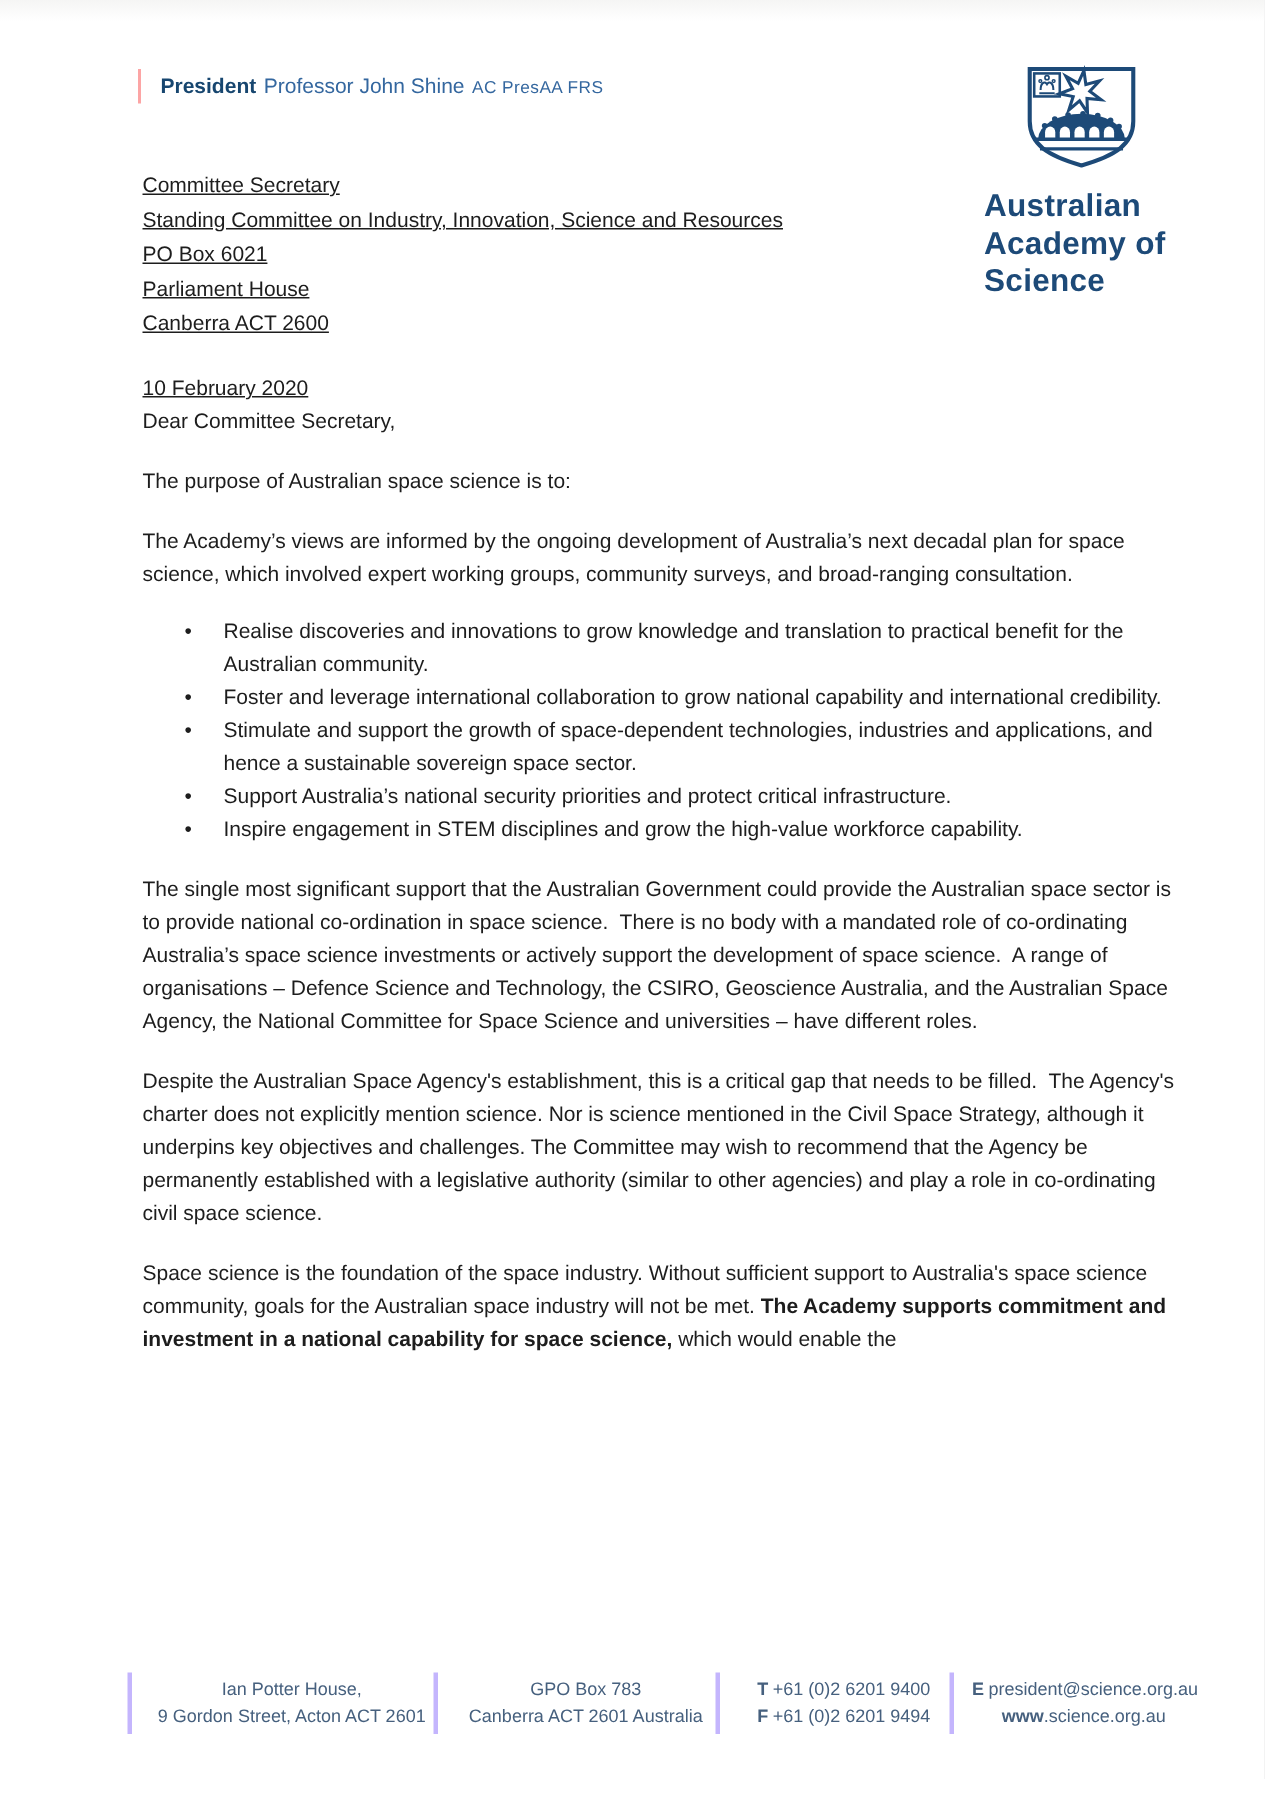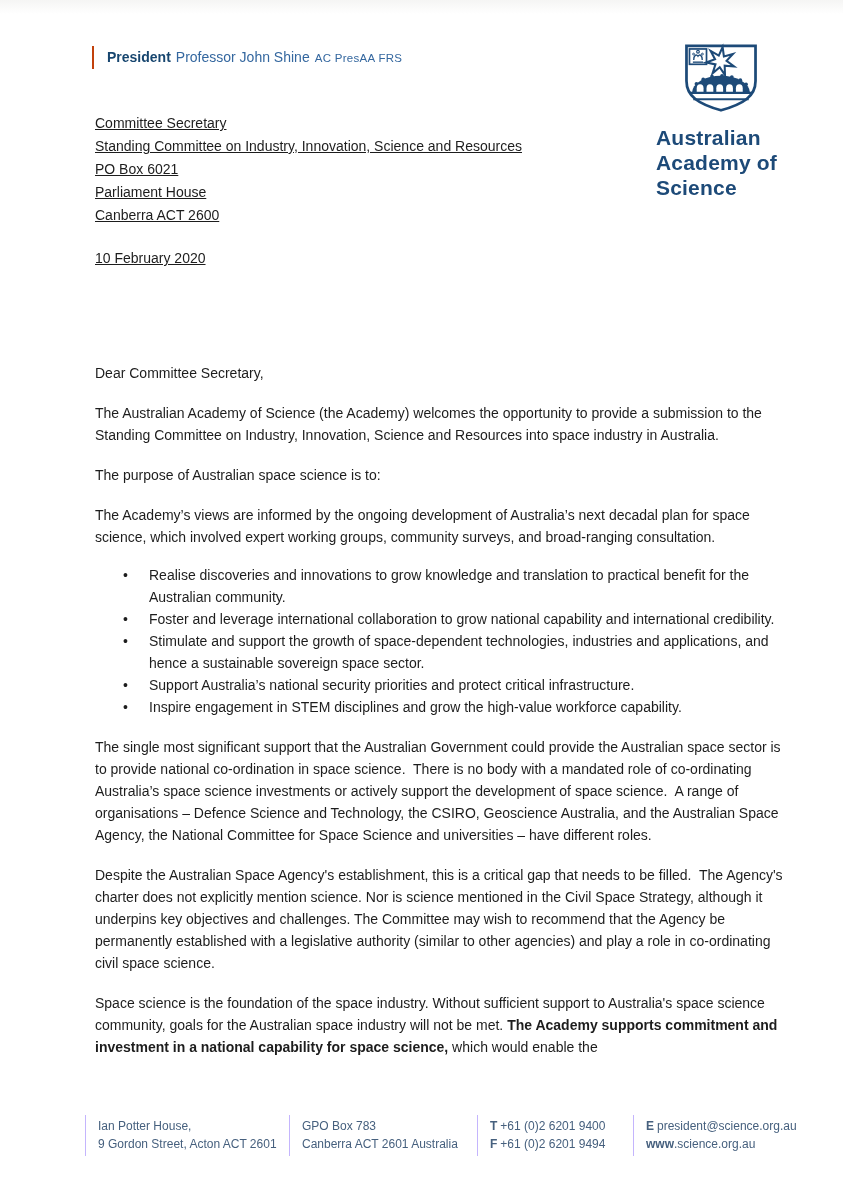--- a/index.html
+++ b/index.html
@@ -7,52 +7,52 @@
     position:relative;width:843px;height:1200px;margin:0 auto;
     background:#ffffff;overflow:hidden;
     font-family:"Liberation Sans",sans-serif;color:#1d1d1d;
   }
   .page::before{content:"";position:absolute;left:0;top:0;width:843px;height:14px;
     background:linear-gradient(#f5f5f4,#ffffff);pointer-events:none;}
 
   
   .president-line{
     position:absolute;left:92px;top:46px;
-    border-left:2px solid #c2410c;padding:3px 0 4px 13px;
+    border-left:2px solid #fca5a5;padding:3px 0 4px 13px;
     font-size:14px;color:#34679f;white-space:nowrap;
   }
   .president-line .label{font-weight:bold;color:#17466f;margin-right:5px;}
   .president-line .name{margin-right:5px;}
   .president-line .honours{font-size:11.5px;letter-spacing:0.3px;}
 
   .logo{position:absolute;left:656px;top:40px;width:130px;}
   .logo svg{display:block;margin:0 auto;}
   .logo .org-name{
     margin-top:10px;font-size:21px;line-height:25px;font-weight:bold;
     color:#1d4a78;letter-spacing:0.2px;
   }
 
   
   .content{position:absolute;left:95px;top:112px;width:688px;font-size:14px;line-height:22px;}
   .recipient div{line-height:23px;text-decoration:underline;}
   .date{margin-top:20px;text-decoration:underline;}
-  .salutation{margin-top:93px;}
+  .salutation{}
   .para{margin-top:18px;white-space:pre-wrap;}
   .para b{font-weight:bold;}
   .bullets{margin-top:16px;}
   .bullet{display:flex;}
   .bullet .dot{flex:0 0 26px;padding-left:28px;}
   .bullet .btext{flex:1;}
 
   
   .footer{
     position:absolute;left:85px;top:1115px;width:712px;display:flex;
     font-size:12px;line-height:18px;color:#46607e;
   }
-  .fcol{border-left:1px solid #c4b5fd;padding:2px 0 3px 12px;box-sizing:border-box;}
+  .fcol{border-left:3px solid #c4b5fd;padding:2px 0 3px 12px;box-sizing:border-box;text-align:center;}
   .fcol.c1{width:204px;}
   .fcol.c2{width:188px;}
   .fcol.c3{width:156px;}
   .fcol.c4{width:164px;}
   .fcol .pfx{font-weight:bold;margin-right:3px;}
   .fcol .pfx.www{margin-right:0;}
 </style>
 </head>
 <body>
 
@@ -111,21 +111,20 @@
       <div>Standing Committee on Industry, Innovation, Science and Resources</div>
       <div>PO Box 6021</div>
       <div>Parliament House</div>
       <div>Canberra ACT 2600</div>
     </div>
 
     <div class="date">10 February 2020</div>
 
     <div class="salutation">Dear Committee Secretary,</div>
 
-    <div class="para">The Australian Academy of Science (the Academy) welcomes the opportunity to provide a submission to the Standing Committee on Industry, Innovation, Science and Resources into space industry in Australia.</div>
 
     <div class="para">The purpose of Australian space science is to:</div>
 
     <div class="para">The Academy’s views are informed by the ongoing development of Australia’s next decadal plan for space science, which involved expert working groups, community surveys, and broad-ranging consultation.</div>
 
     <div class="bullets">
       <div class="bullet">
           <span class="dot">•</span>
           <span class="btext">Realise discoveries and innovations to grow knowledge and translation to practical benefit for the Australian community.</span>
         </div>

